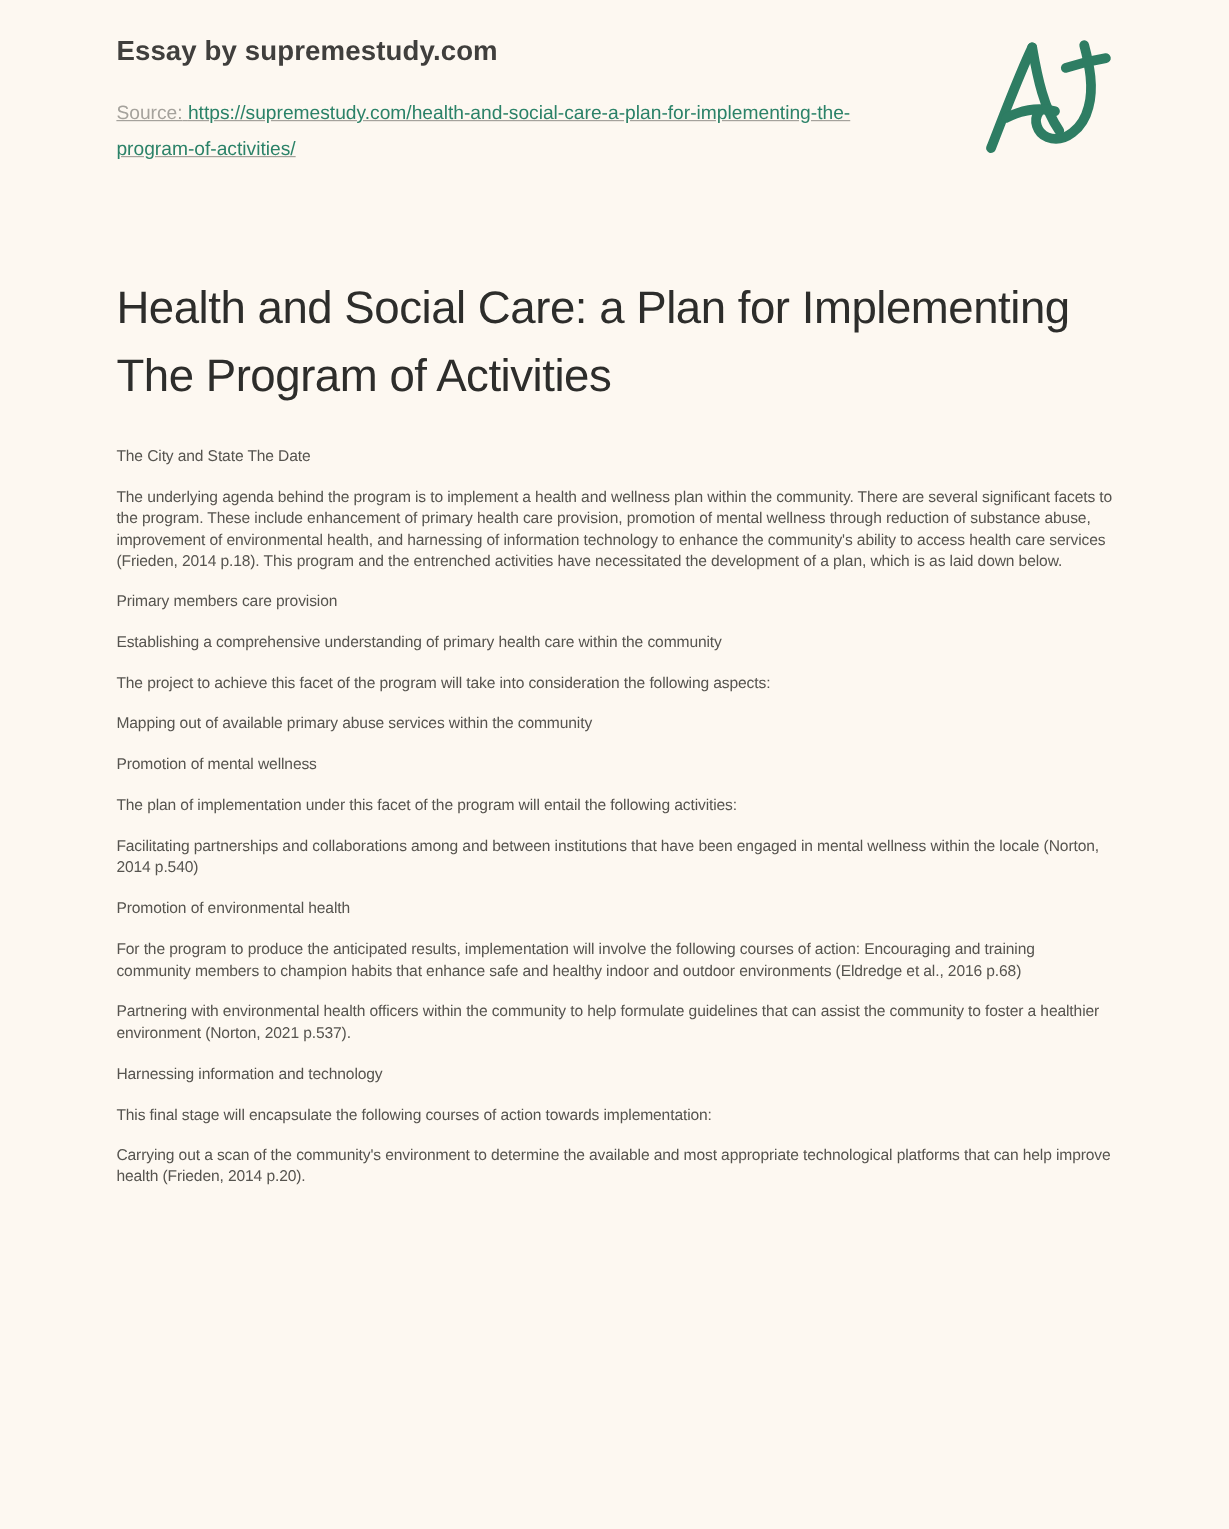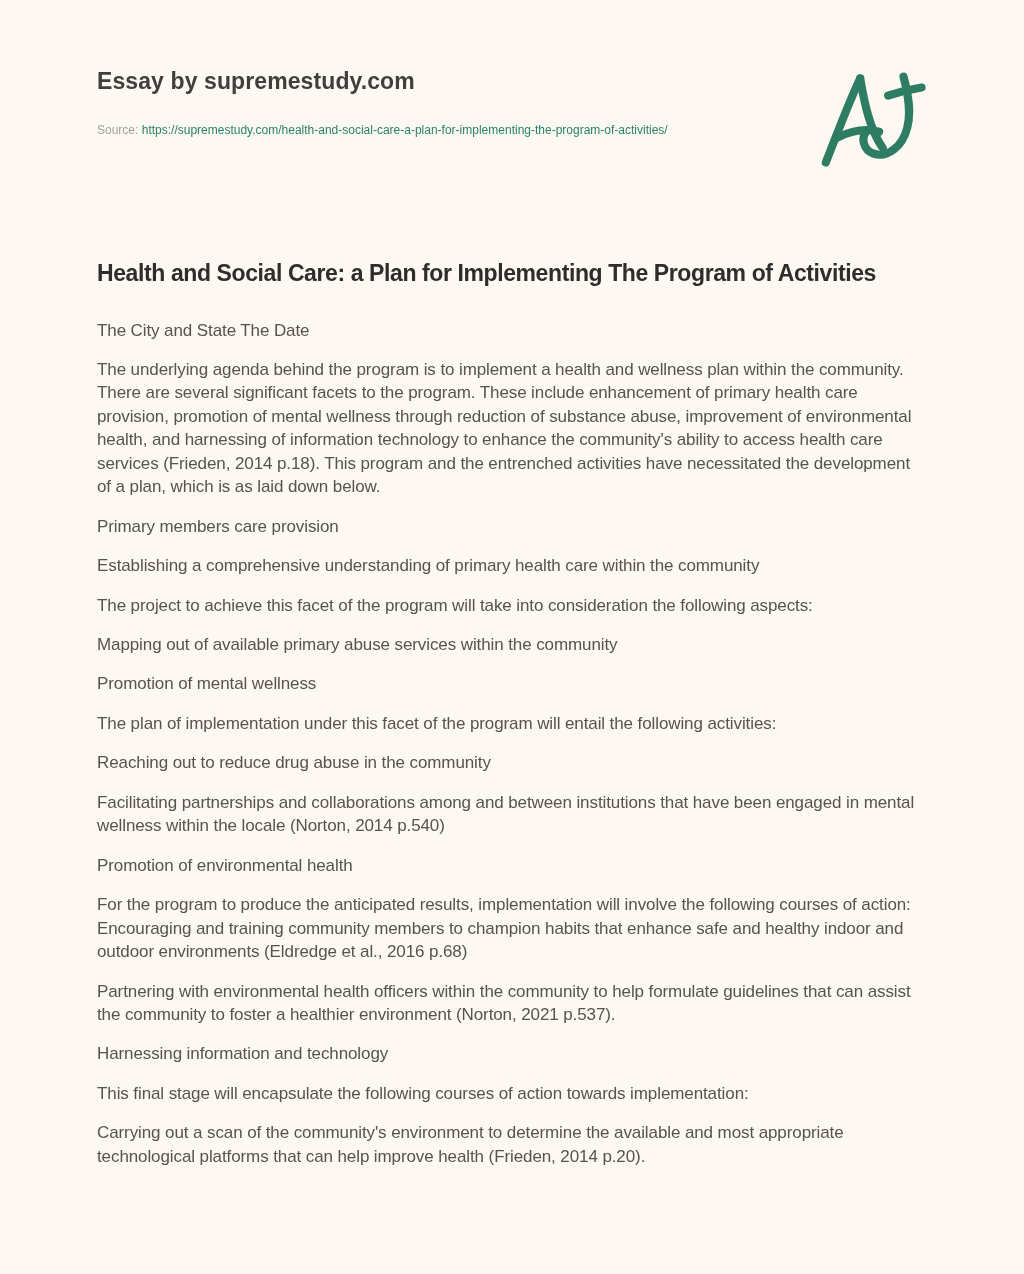--- a/index.html
+++ b/index.html
@@ -7,64 +7,65 @@
     padding: 0;
     background: #fdf8f1;
     font-family: "Liberation Sans", sans-serif;
   }
   .page {
     position: relative;
     width: 1024px;
     height: 1274px;
     background: #fdf8f1;
     box-sizing: border-box;
-    padding: 68px 97px 0 97px;
+    padding: 29px 97px 0 97px;
     overflow: hidden;
   }
   .header-row {
     display: flex;
     justify-content: space-between;
     align-items: flex-start;
   }
   .header-left { max-width: 680px; }
   .site-title {
     margin: 0 0 24px 0;
     font-size: 23px;
     font-weight: 700;
     color: #403f3d;
     letter-spacing: 0.1px;
   }
   .source-line {
     margin: 0;
-    font-size: 12px;
+    font-size: 16px;
     line-height: 1.9;
     color: #a5a29c;
     max-width: 655px;
     word-break: break-word;
+    text-decoration: underline;
   }
   .source-line a {
     color: #2b8268;
     text-decoration: none;
   }
   .logo-svg {
     flex: 0 0 auto;
     margin-top: 4px;
   }
   .article-title {
     margin: 88px 0 28px 0;
-    font-size: 23px;
+    font-size: 38px;
     line-height: 1.5;
-    font-weight: 700;
+    font-weight: 400;
     color: #2d2d2b;
     letter-spacing: -0.4px;
     max-width: 840px;
   }
   .article-body p {
     margin: 0 0 16px 0;
-    font-size: 17px;
+    font-size: 13px;
     line-height: 1.38;
     color: #56544f;
     letter-spacing: -0.1px;
     max-width: 832px;
   }
 </style>
 </head>
 <body>
 
 <div class="page">
@@ -96,21 +97,20 @@
 
   <div class="article-body">
     <p>The City and State The Date</p>
     <p>The underlying agenda behind the program is to implement a health and wellness plan within the community. There are several significant facets to the program. These include enhancement of primary health care provision, promotion of mental wellness through reduction of substance abuse, improvement of environmental health, and harnessing of information technology to enhance the community's ability to access health care services (Frieden, 2014 p.18). This program and the entrenched activities have necessitated the development of a plan, which is as laid down below.</p>
     <p>Primary members care provision</p>
     <p>Establishing a comprehensive understanding of primary health care within the community</p>
     <p>The project to achieve this facet of the program will take into consideration the following aspects:</p>
     <p>Mapping out of available primary abuse services within the community</p>
     <p>Promotion of mental wellness</p>
     <p>The plan of implementation under this facet of the program will entail the following activities:</p>
-    <p>Reaching out to reduce drug abuse in the community</p>
     <p>Facilitating partnerships and collaborations among and between institutions that have been engaged in mental wellness within the locale (Norton, 2014 p.540)</p>
     <p>Promotion of environmental health</p>
     <p>For the program to produce the anticipated results, implementation will involve the following courses of action: Encouraging and training community members to champion habits that enhance safe and healthy indoor and outdoor environments (Eldredge et al., 2016 p.68)</p>
     <p>Partnering with environmental health officers within the community to help formulate guidelines that can assist the community to foster a healthier environment (Norton, 2021 p.537).</p>
     <p>Harnessing information and technology</p>
     <p>This final stage will encapsulate the following courses of action towards implementation:</p>
     <p>Carrying out a scan of the community's environment to determine the available and most appropriate technological platforms that can help improve health (Frieden, 2014 p.20).</p>
   </div>
 
 </div>

